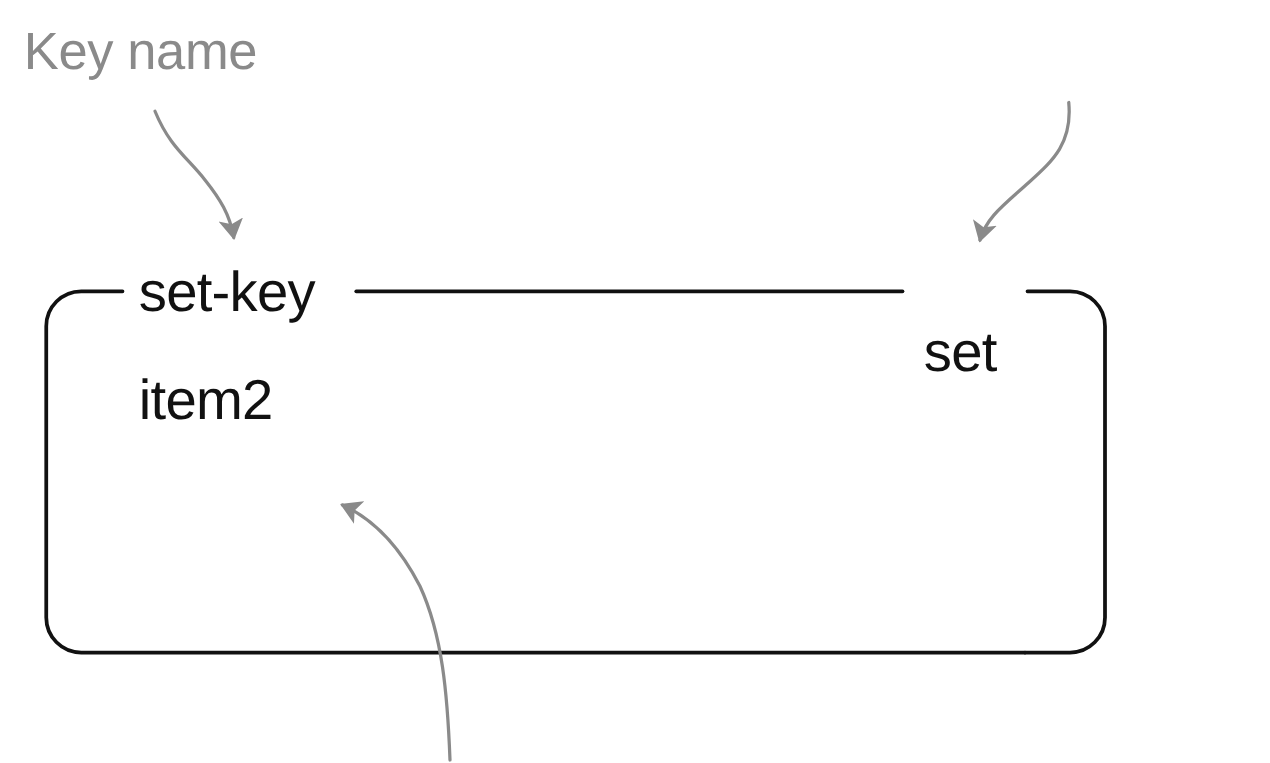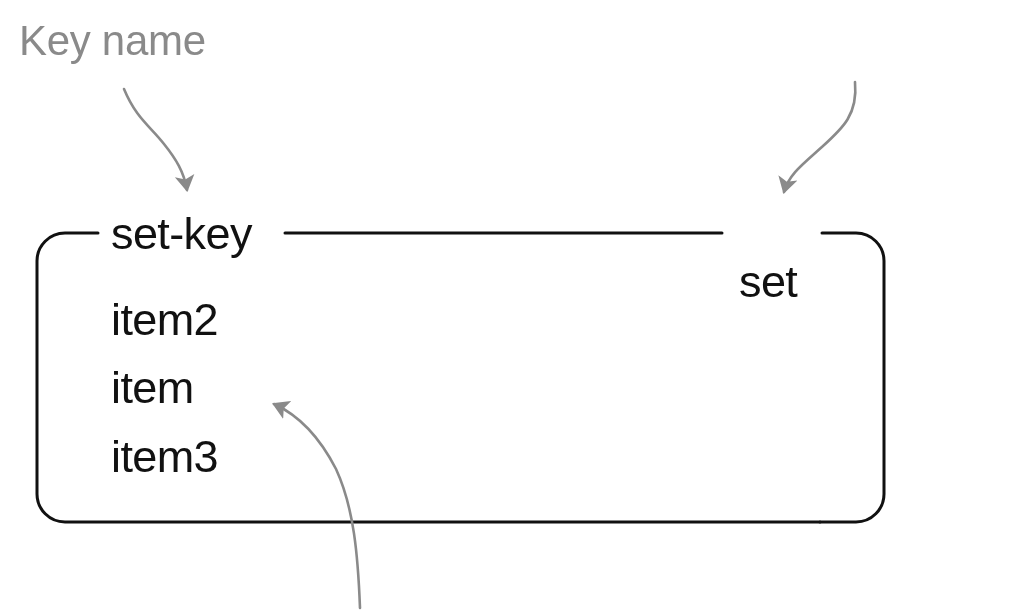--- a/index.html
+++ b/index.html
@@ -86,17 +86,15 @@
 
   <div class="txt annotation-label" id="label-key-name">Key name</div>
 
 
   <div class="txt key-title" id="box-key-name">set-key</div>
 
   <div class="txt type-title" id="box-type-name">set</div>
 
   <div class="txt member-item" id="item-0">item2</div>
 
-  <div class="txt member-item" id="item-1">item</div>
 
-  <div class="txt member-item" id="item-2">item3</div>
 
 </div>
 
 </body></html>

